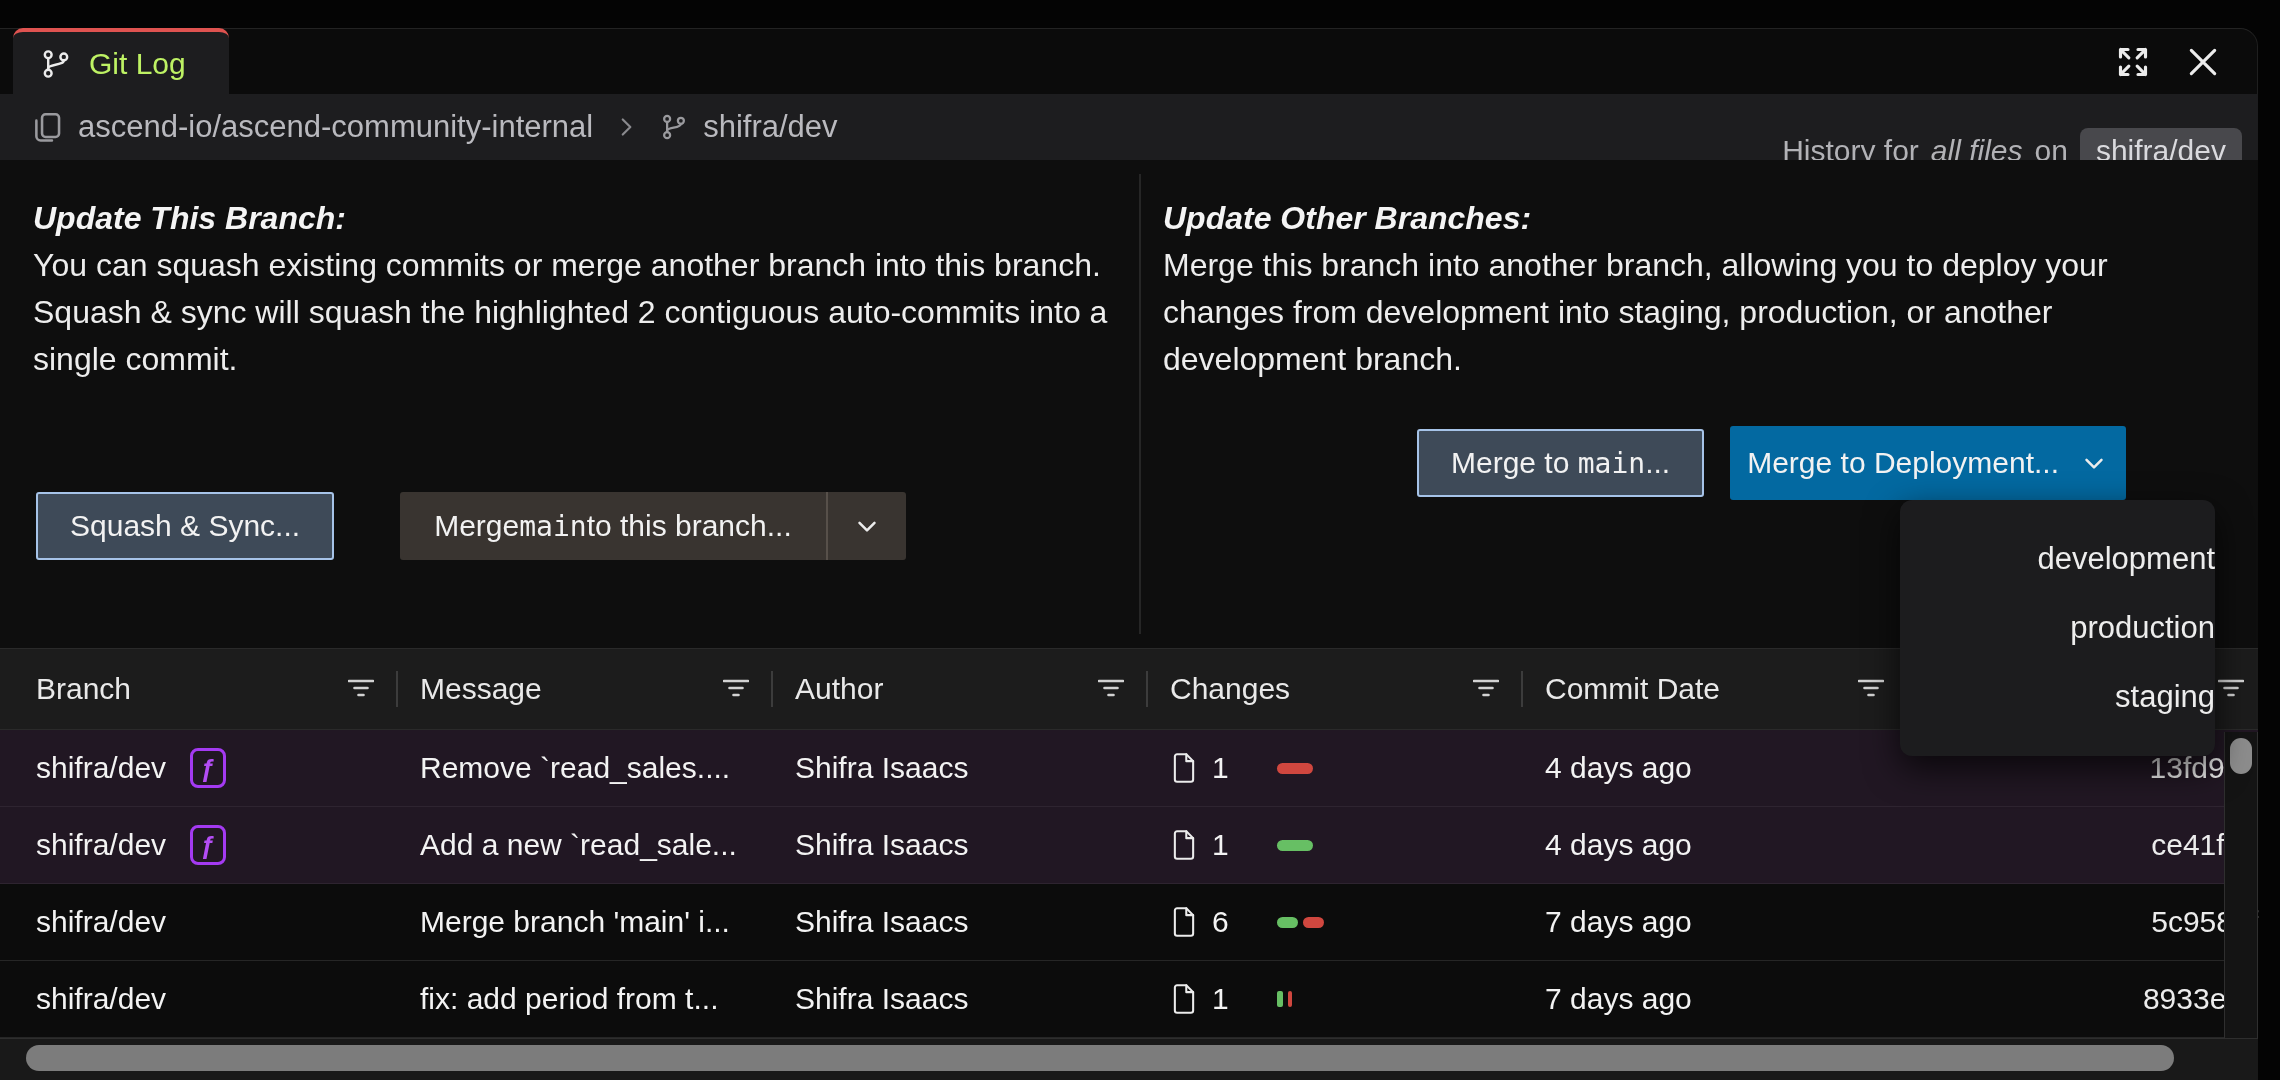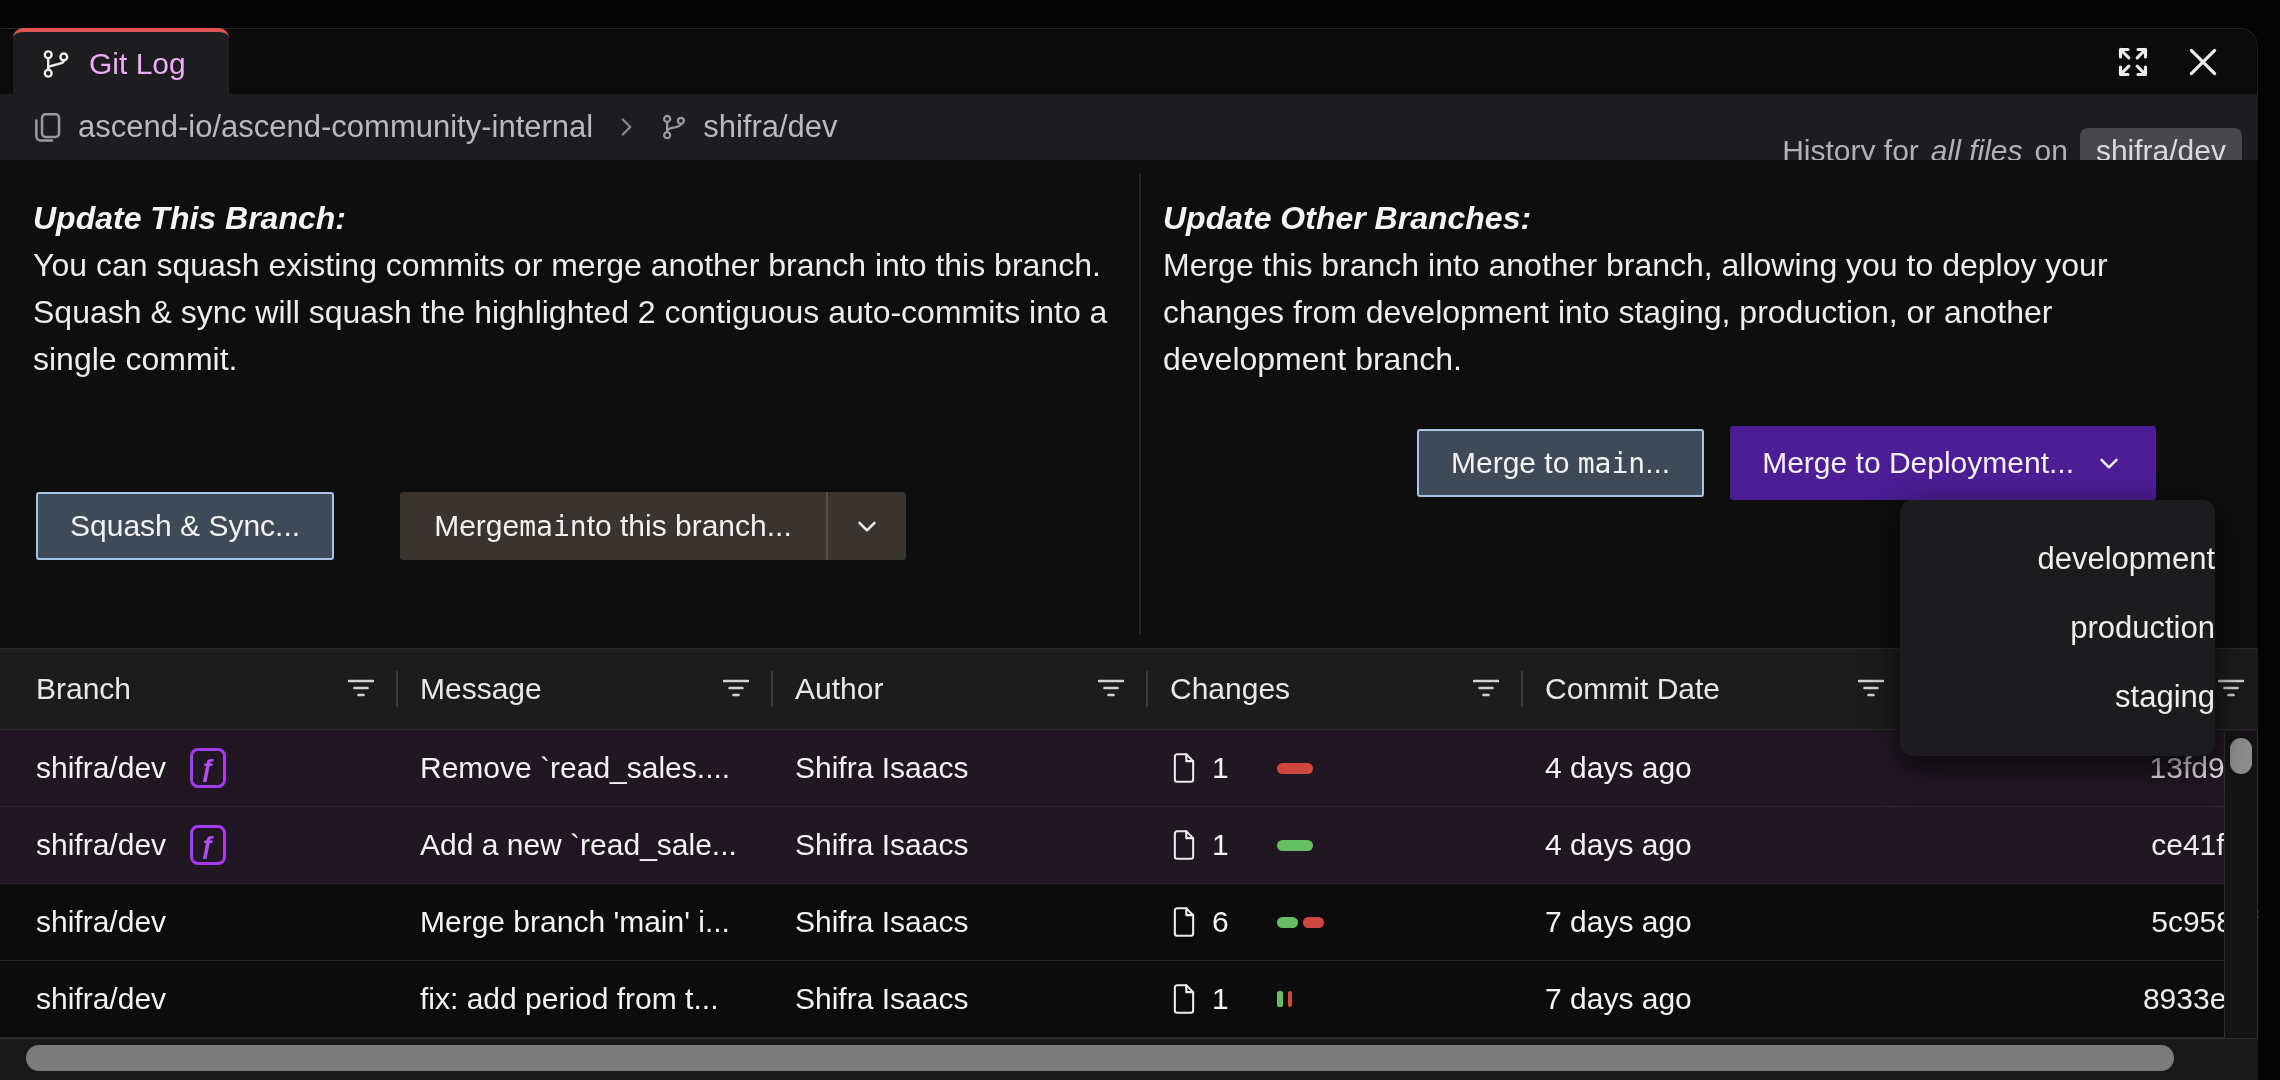--- a/index.html
+++ b/index.html
@@ -9,21 +9,21 @@
     font-family:"Liberation Sans","DejaVu Sans",sans-serif;
     -webkit-font-smoothing:antialiased;
   }
   .panel{position:absolute;left:0;top:28px;width:2258px;height:1052px;}
 
   
   .tabbar{position:relative;height:66px;background:#0b0b0b;
     border-top-right-radius:18px;border-top:1px solid #232323;border-right:1px solid #1f1f1f;box-sizing:border-box;}
   .tab{position:absolute;left:13px;top:-1px;width:216px;height:67px;background:#1d1d1f;
     border-radius:10px 10px 0 0;border-top:4px solid #df5350;box-sizing:border-box;
-    display:flex;align-items:center;gap:16px;padding-left:26px;color:#f0abfc;font-size:30px;}
+    display:flex;align-items:center;gap:16px;padding-left:26px;color:#bef264;font-size:30px;}
   .tab svg{flex:none;}
   .win-icons{position:absolute;right:34px;top:13px;display:flex;gap:30px;align-items:center;color:#ececec;}
   .win-icons svg{display:block;cursor:pointer;}
 
   
   .crumbbar{height:66px;background:#1d1d1f;display:flex;align-items:center;
     padding:0 16px 0 30px;box-sizing:border-box;font-size:31px;color:#b9b9be;gap:14px;}
   .crumb-repo,.crumb-branch{display:flex;align-items:center;gap:14px;}
   .crumb-sep{color:#8a8a8e;display:flex;align-items:center;margin:0 6px;}
   .history{margin-left:auto;display:flex;align-items:center;gap:12px;color:#b2b2b6;font-size:30px;margin-top:48px;}
@@ -39,21 +39,21 @@
   .para{font-size:32px;line-height:47px;color:#ededed;}
   .left-buttons{position:absolute;left:36px;top:332px;display:flex;align-items:center;gap:66px;}
   .right-buttons{position:absolute;left:1417px;top:266px;display:flex;align-items:center;gap:26px;}
 
   .btn{box-sizing:border-box;display:flex;align-items:center;font-size:30px;color:#f2f2f2;border-radius:3px;cursor:pointer;white-space:nowrap;}
   .btn .code{font-family:"DejaVu Sans Mono","Liberation Mono",monospace;font-size:28px;}
   .btn-blue{height:68px;background:#3e4a58;border:2px solid #a6c3e8;padding:0 32px;}
   .btn-warm{height:68px;background:#393430;padding:0;}
   .btn-warm .btn-label{padding:0 34px;display:flex;align-items:center;height:100%;}
   .btn-warm .btn-split{width:78px;height:100%;display:flex;align-items:center;justify-content:center;border-left:2px solid #57504a;}
-  .btn-deploy{height:74px;background:#4c1d95;padding:0 32px;gap:20px;}
+  .btn-deploy{height:74px;background:#0369a1;padding:0 17px;gap:20px;}
 
   
   .menu{position:absolute;left:1900px;top:340px;width:315px;height:256px;background:#1c1c1e;
     border-radius:12px;box-shadow:0 12px 34px rgba(0,0,0,.7);z-index:60;padding:24px 0;box-sizing:border-box;}
   .menu-item{height:69px;line-height:69px;padding-left:27px;font-size:31px;color:#ededed;cursor:pointer;text-align:right;}
 
   
   .tablewrap{position:relative;background:#14b8a6;z-index:10;}
   .thead,.trow{display:grid;grid-template-columns:384px 375px 375px 375px 385px 1fr;
     align-items:center;padding-left:36px;box-sizing:border-box;}

